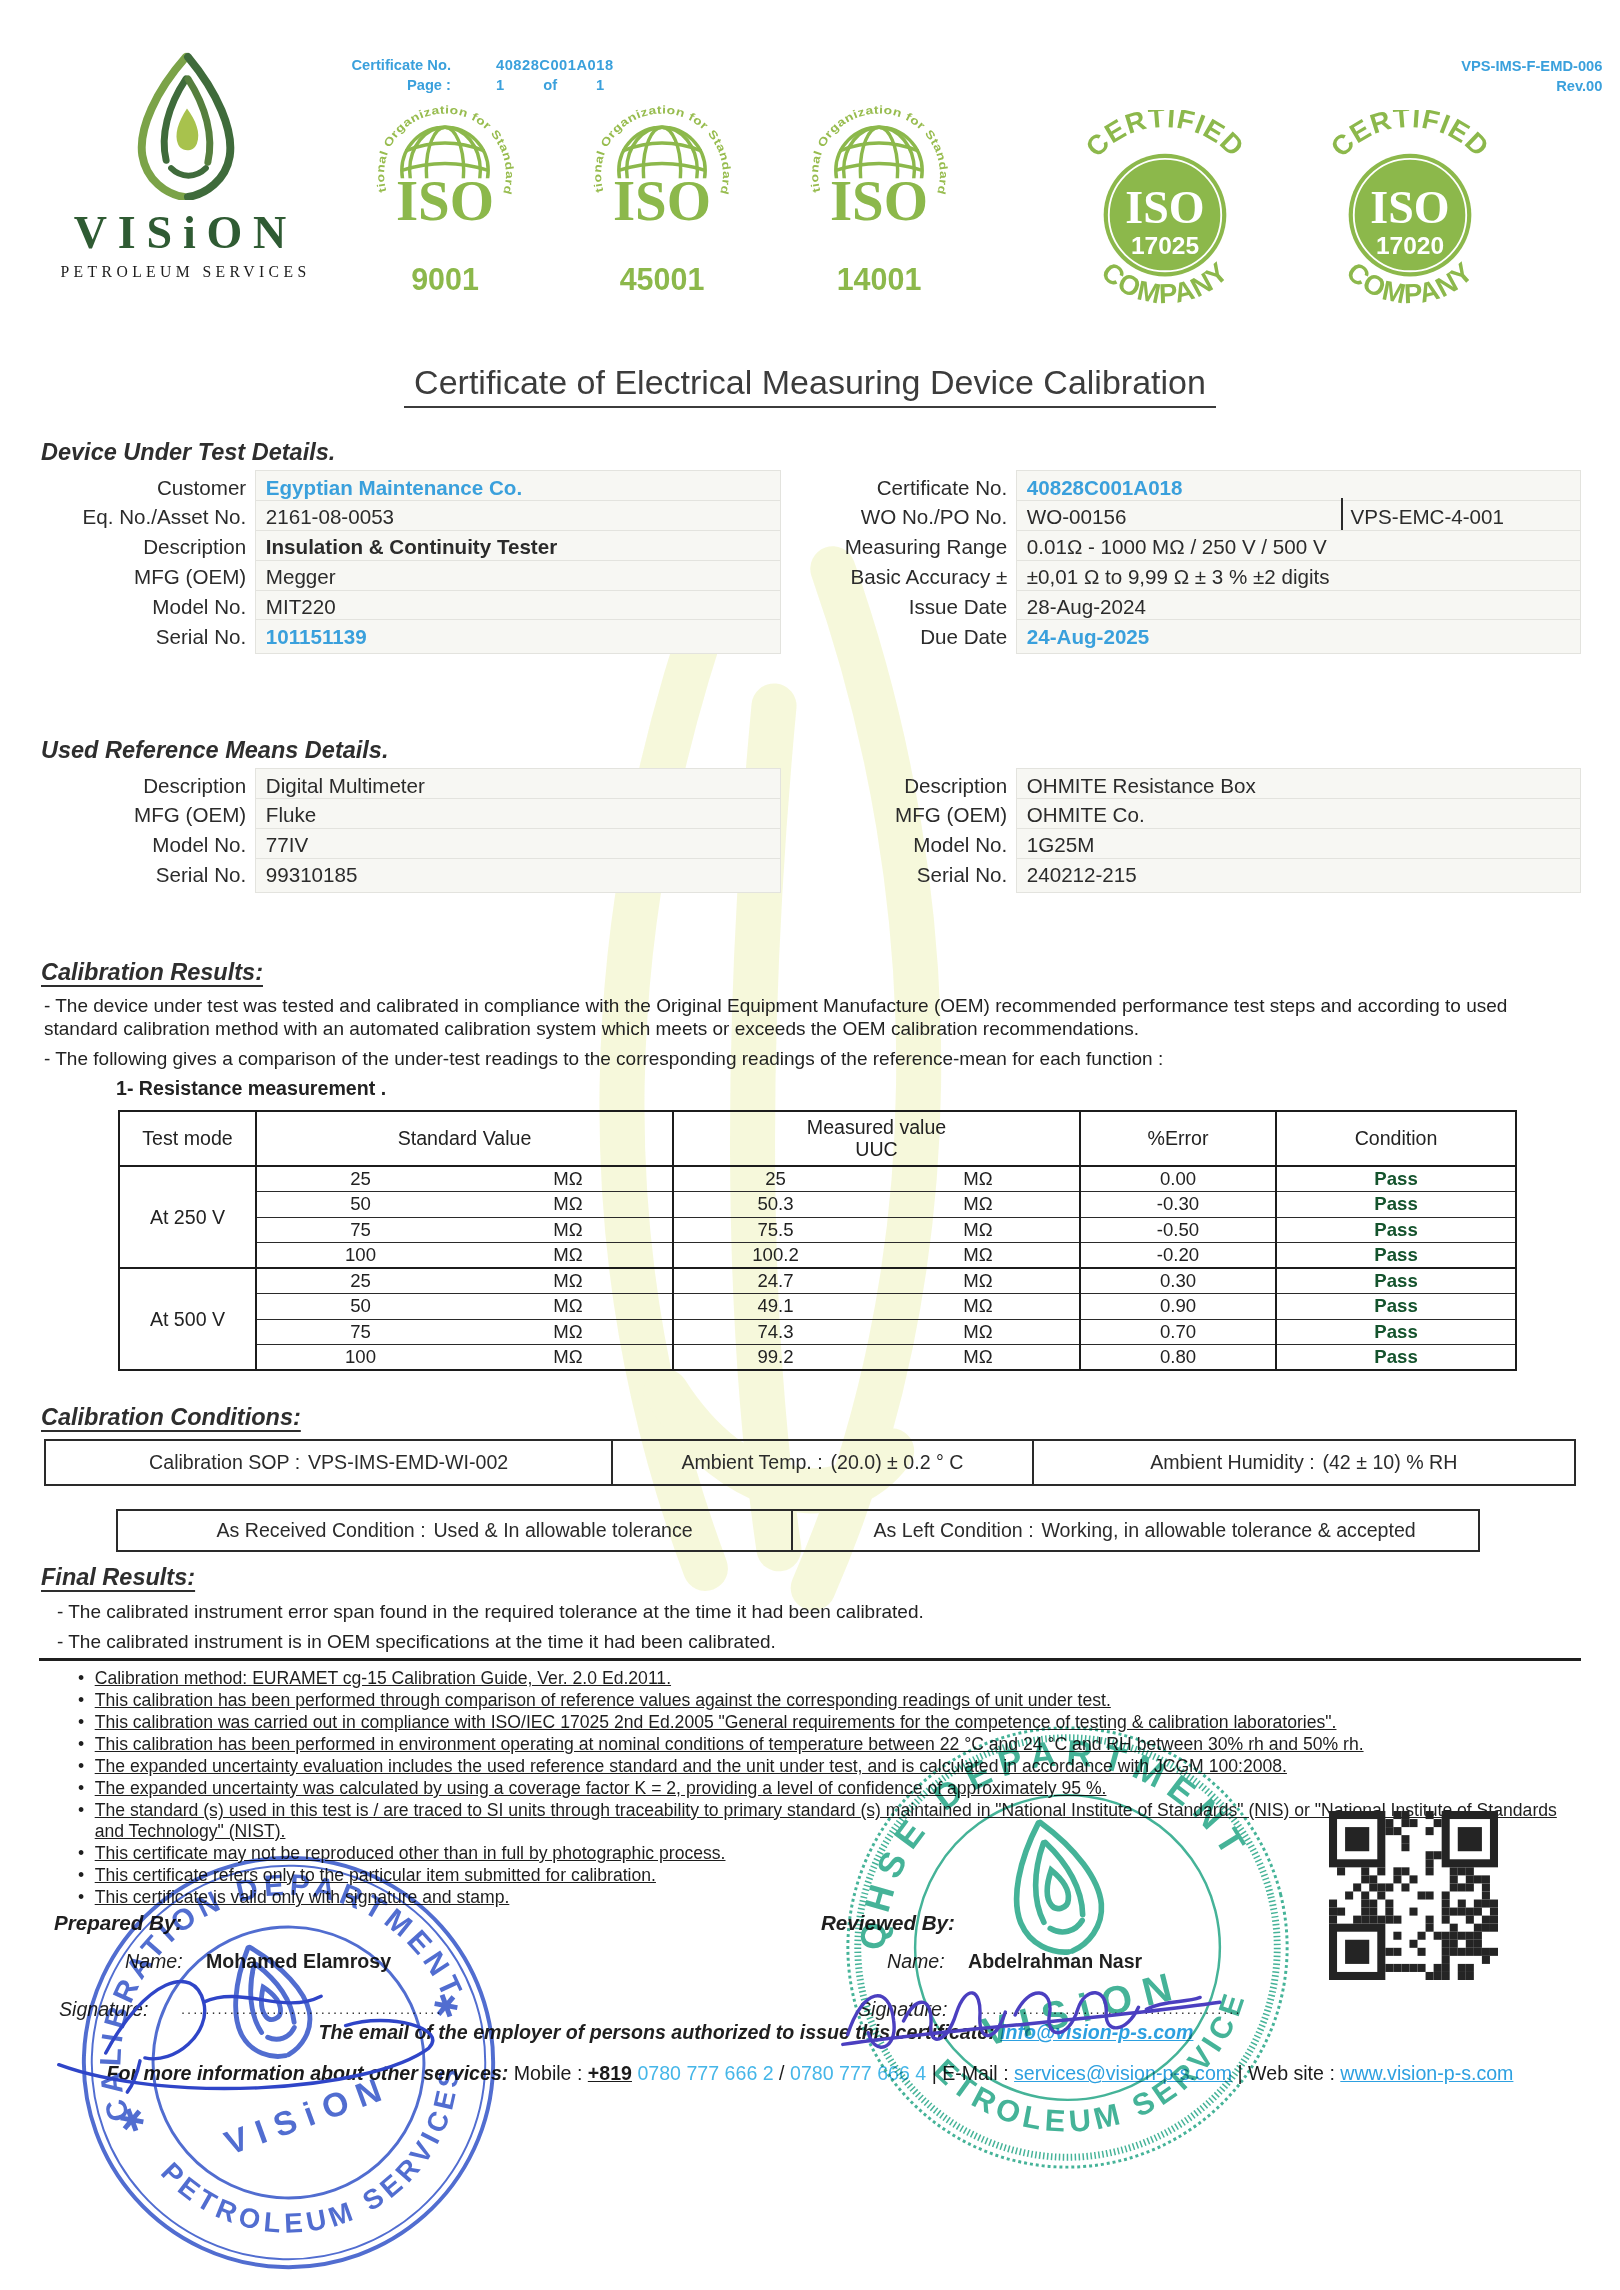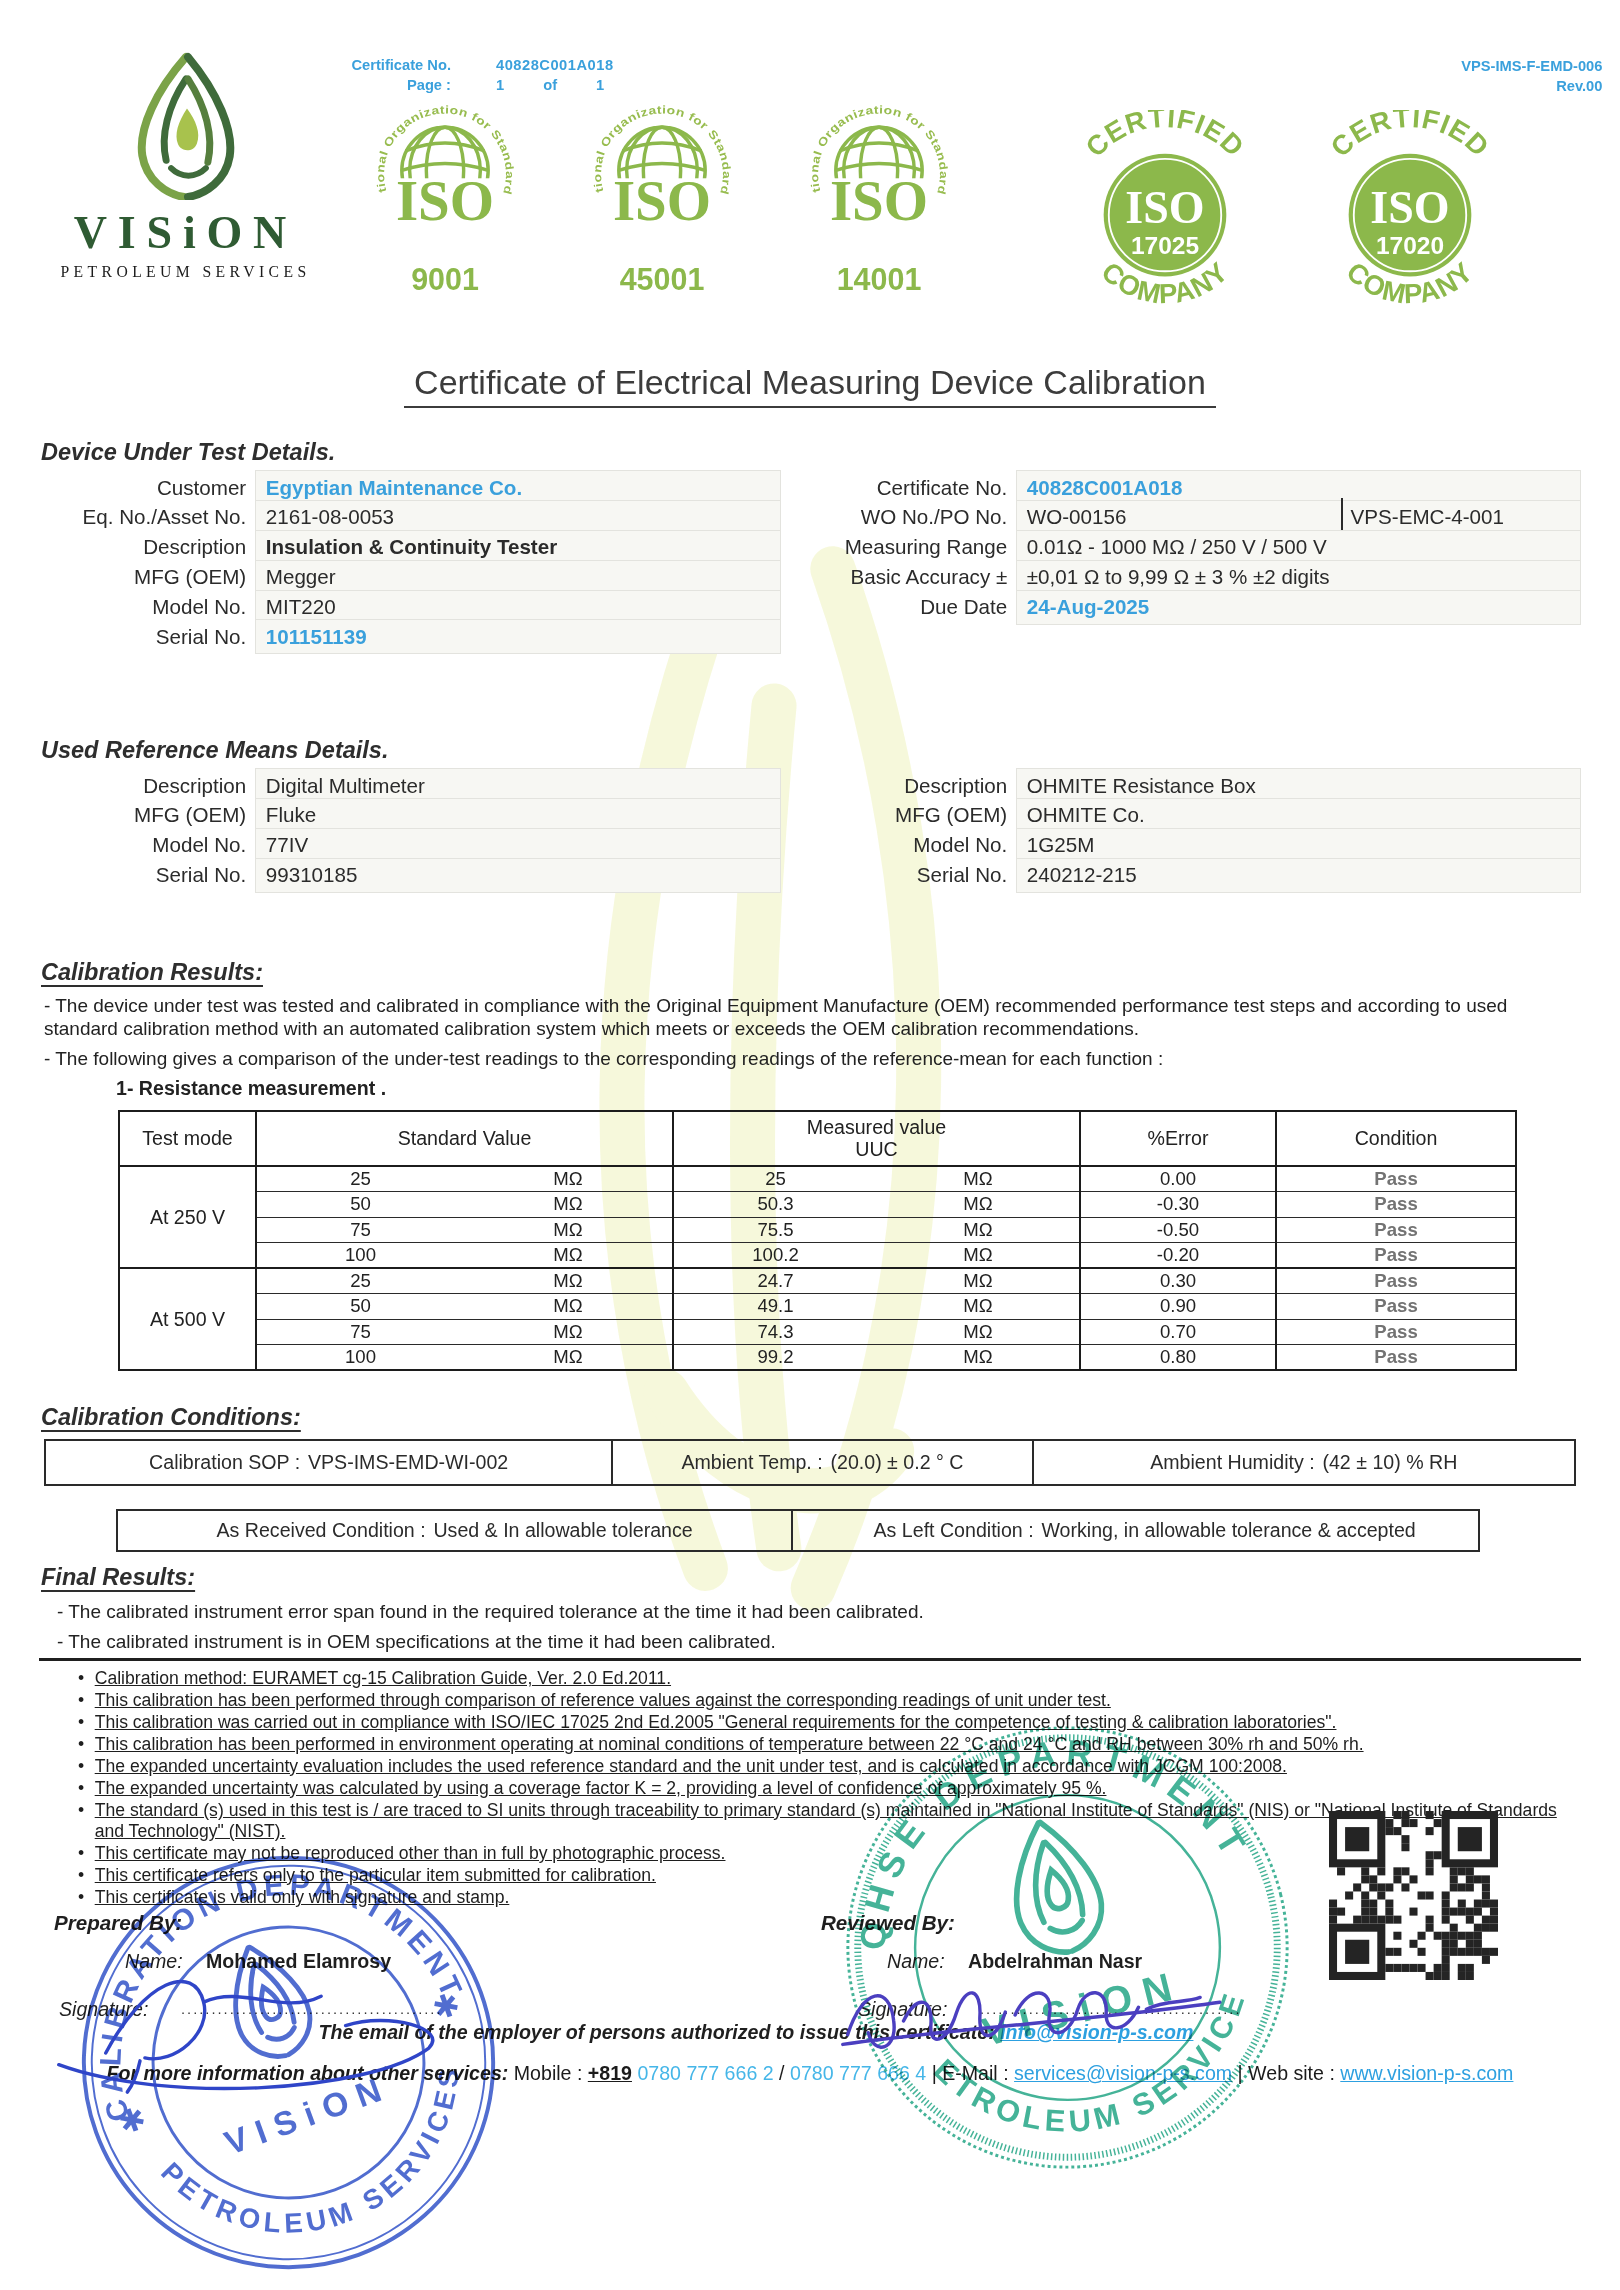--- a/index.html
+++ b/index.html
@@ -49,21 +49,21 @@
   
   table.res { position:absolute; left:118px; top:1110px; width:1397px; border-collapse:collapse; table-layout:fixed; font-size:18.6px; color:#222; }
   table.res th, table.res td { border:0; text-align:center; vertical-align:middle; padding:0; }
   table.res { border:2.5px solid #1c1c1c; }
   table.res thead th { height:55px; font-weight:normal; font-size:19.6px; border-bottom:2.5px solid #1c1c1c; }
   .vl { border-left:2px solid #1c1c1c !important;border-radius:9px; }
   table.res tbody td { height:25.5px; border-top:1.8px solid #2a2a2a; }
   table.res tbody tr.first td { border-top:0; }
   table.res tbody tr.gsplit td { border-top:2.9px solid #1c1c1c; }
   td.mode { font-size:19.6px; }
-  .pass { color:#737373; font-weight:bold; }
+  .pass { color:#14532d; font-weight:bold; }
   .hdr2 { line-height:1.1; }
   
   .cond-box1 { position:absolute; left:44px; right:44px; top:1439px; height:47px; border:2px solid #2a2a2a; display:flex; }
   .cond-cell { display:flex; align-items:center; justify-content:center; font-size:19.6px; gap:7.8px; padding:0 5.9px; }
   .cond-cell + .cond-cell { border-left:2px solid #2a2a2a; }
   .cc1 { width:37%; } .cc2 { width:27.5%; } .cc3 { width:35.5%; }
   .cond-box2 { position:absolute; left:116px; width:1364px; top:1509px; height:43px; border:2px solid #2a2a2a; display:flex; }
   .cb2a { width:49.5%; } .cb2b { width:50.5%;padding-left:24px; }
   
   .rule { position:absolute; left:39px; right:39px; top:1658px; height:3.4px; background:#1f1f1f; }
@@ -265,20 +265,24 @@
           <span>VPS-EMC-4-001</span>
         </div>
       </div>
       <div class="frow">
         <div class="flabel">Measuring Range</div>
         <div class="fbox">0.01Ω - 1000 MΩ / 250 V / 500 V</div>
       </div>
       <div class="frow">
         <div class="flabel">Basic Accuracy ±</div>
         <div class="fbox">±0,01 Ω to 9,99 Ω ± 3 % ±2 digits</div>
+      </div>
+      <div class="frow">
+        <div class="flabel">Issue Date</div>
+        <div class="fbox">28-Aug-2024</div>
       </div>
       <div class="frow">
         <div class="flabel">Due Date</div>
         <div class="fbox val-blue">24-Aug-2025</div>
       </div>
     </div>
   </div>
 
   <div class="sec-h" style="top:737px">Used Reference Means Details.</div>
   <div class="fields" style="top:774px">

